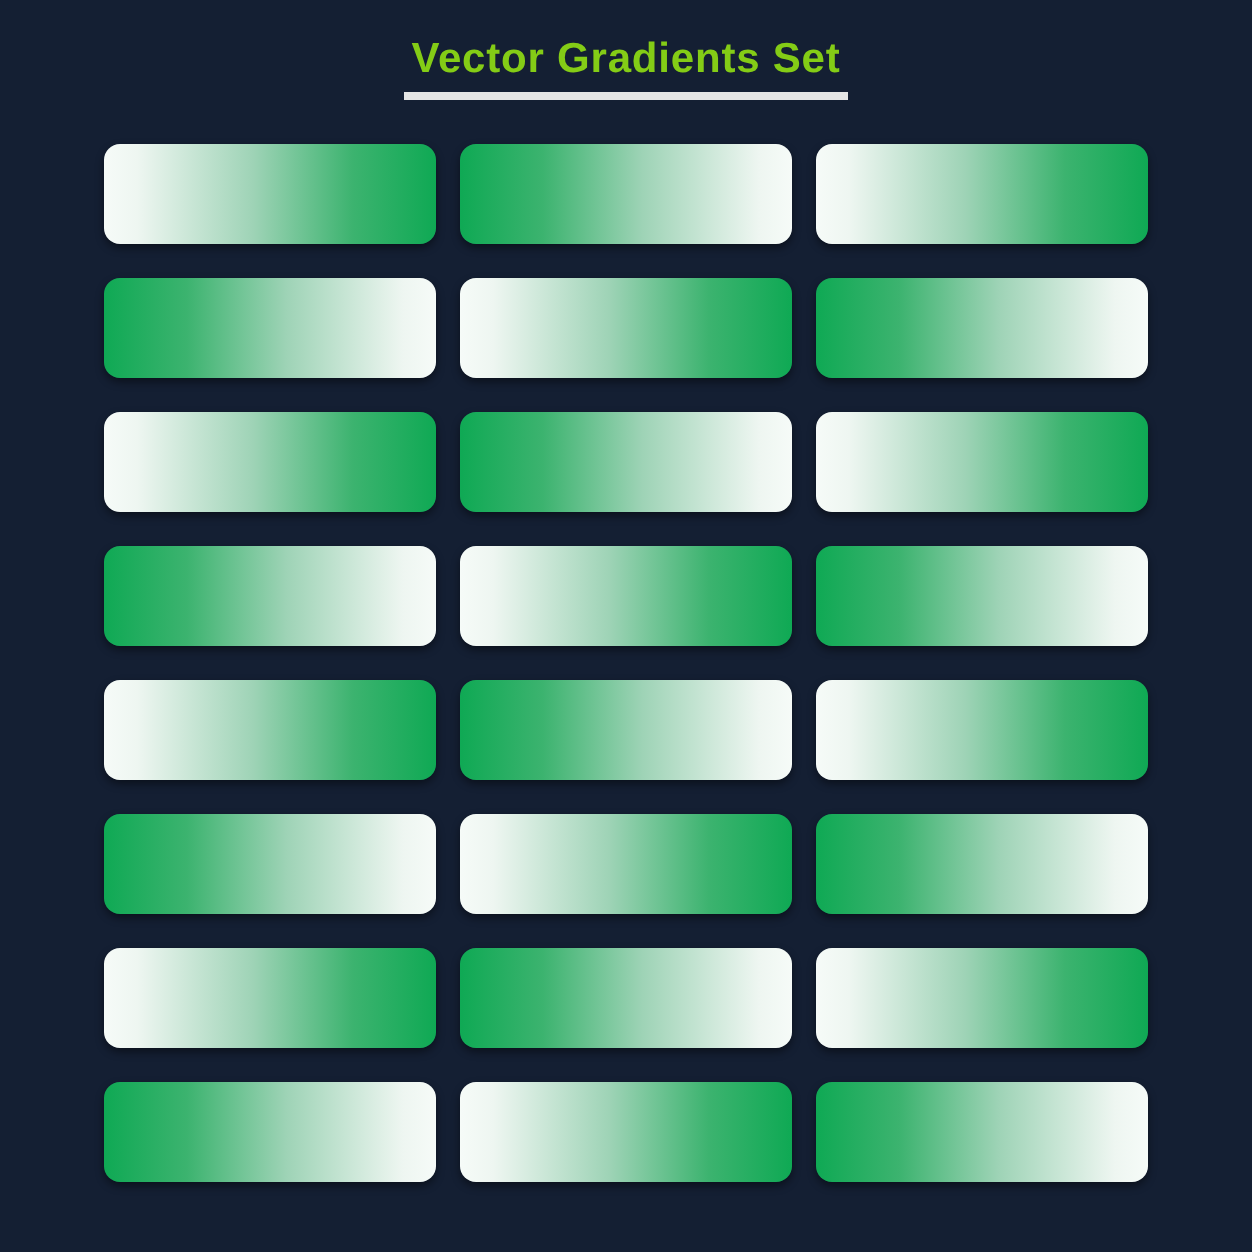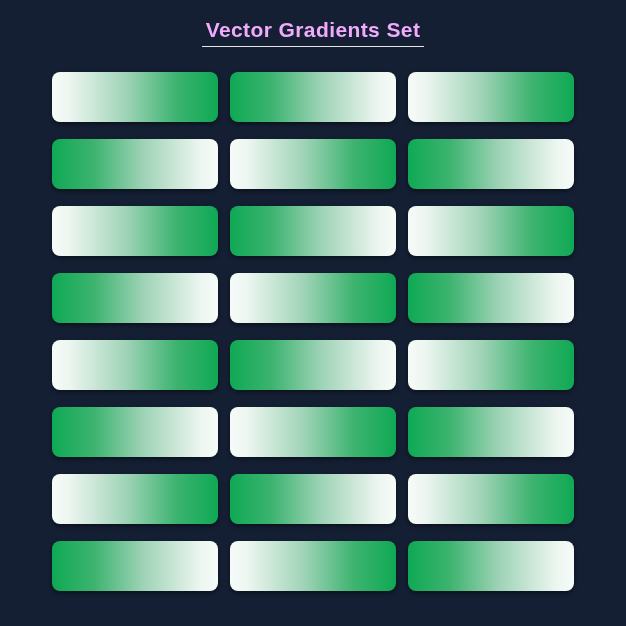--- a/index.html
+++ b/index.html
@@ -22,27 +22,27 @@
   }
   .title-block {
     position: absolute;
     top: 18px;
     left: 0;
     width: 626px;
     text-align: center;
   }
   .title-text {
     display: inline-block;
-    color: #f0abfc;
+    color: #84cc16;
     font-size: 21px;
     font-weight: bold;
     letter-spacing: 0.4px;
     line-height: 24px;
     padding: 0 4px 4px 4px;
-    border-bottom: 1px solid #e5e5e5;
+    border-bottom: 4px solid #e5e5e5;
   }
   .grid {
     position: absolute;
     top: 72px;
     left: 52px;
     width: 522px;
     display: grid;
     grid-template-columns: repeat(3, 166px);
     grid-auto-rows: 50px;
     column-gap: 12px;

